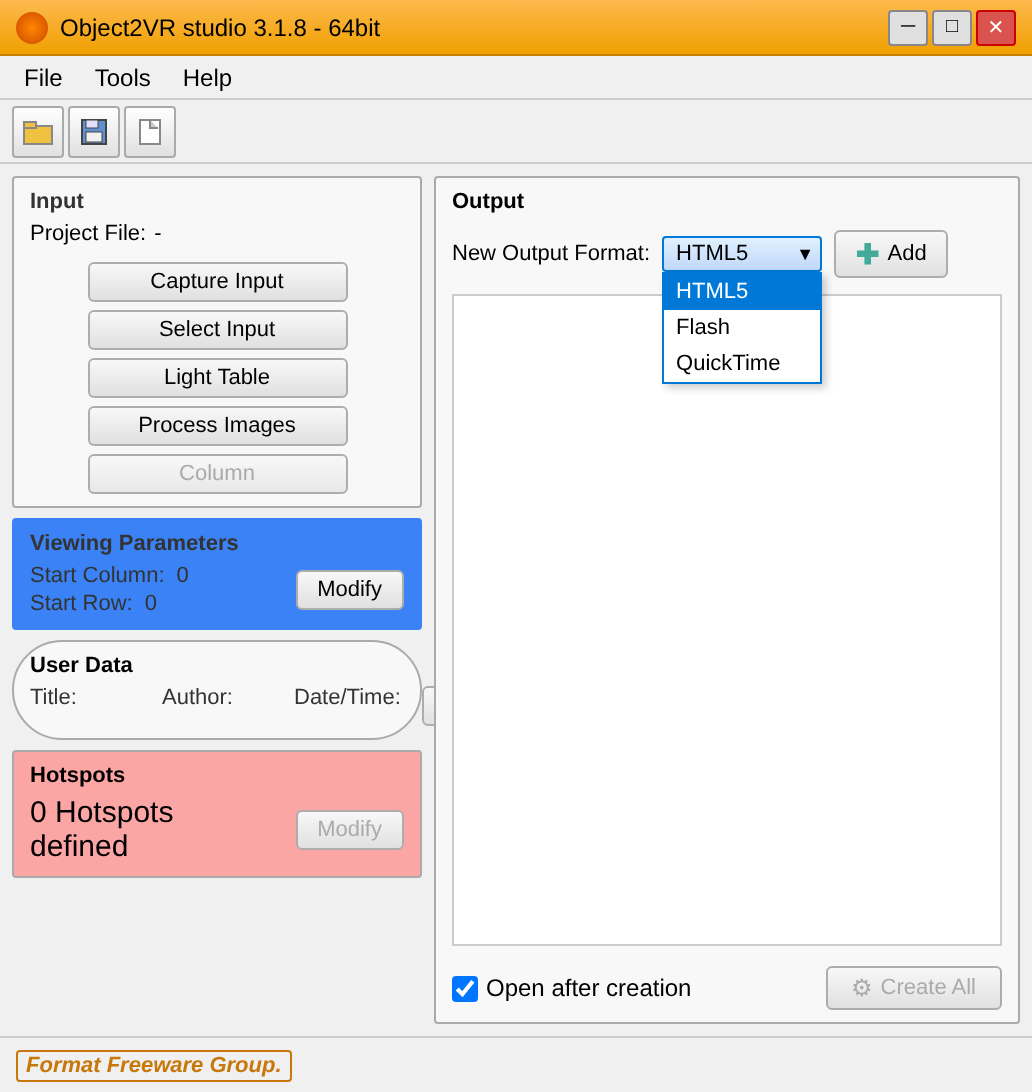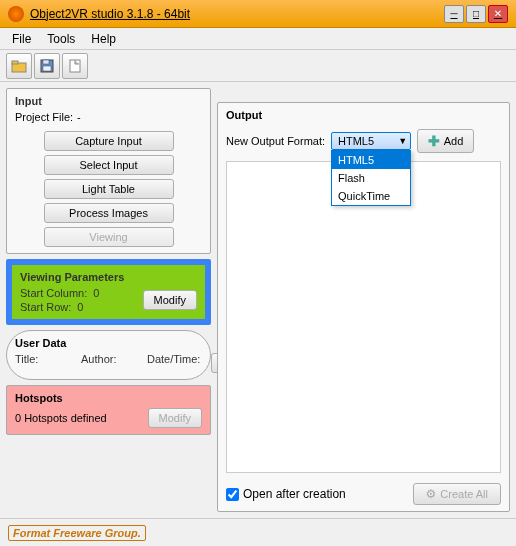--- a/index.html
+++ b/index.html
@@ -14,21 +14,20 @@
 
     
     .title-bar {
       background: linear-gradient(to bottom, #fdb94d, #f0a000);
       height: 28px;
       display: flex;
       align-items: center;
       justify-content: space-between;
       padding: 0 8px;
       border-bottom: 1px solid #c88000;
-      text-decoration: underline;
     }
     .title-bar-left {
       display: flex;
       align-items: center;
       gap: 6px;
     }
     .title-icon {
       width: 16px;
       height: 16px;
       background: radial-gradient(circle, #ff8800, #cc4400);
@@ -143,23 +142,23 @@
       text-align: center;
     }
     .win-btn:disabled, .win-btn.disabled {
       color: #aaa;
       cursor: default;
       background: linear-gradient(to bottom, #f8f8f8, #e8e8e8);
     }
 
     
     .viewing-section {
-      border: 6px solid #3b82f6;
-      border-radius: 2px;
-      background: #84cc16;
+      border: 1px solid #3b82f6;
+      border-radius: 2px;
+      background: #3b82f6;
       margin: 0 6px 6px;
       padding: 6px 8px;
     }
     .viewing-section-title {
       font-size: 11px;
       font-weight: bold;
       color: #333;
       margin-bottom: 4px;
     }
     .param-label {
@@ -215,39 +214,38 @@
       font-size: 11px;
       font-weight: bold;
       margin-bottom: 4px;
     }
     .hotspots-row {
       display: flex;
       align-items: center;
       gap: 8px;
     }
     .hotspots-count {
-      font-size: 11px;
+      font-size: 15px;
       flex: 1;
     }
     .hotspot-modify-btn {
       background: linear-gradient(to bottom, #f8f8f8, #e0e0e0);
       border: 1px solid #adadad;
       border-radius: 3px;
       padding: 3px 10px;
       font-size: 11px;
       cursor: pointer;
       color: #aaa;
     }
 
     
     .right-panel {
       flex: 1;
       display: flex;
       flex-direction: column;
-      margin-top: 14px;
     }
     .output-section {
       border: 1px solid #aaa;
       border-radius: 2px;
       background: #f8f8f8;
       flex: 1;
       display: flex;
       flex-direction: column;
     }
     .output-title {
@@ -444,21 +442,21 @@
       <div class="input-section-title">Input</div>
       <div class="project-file-row">
         <span>Project File:</span>
         <span>-</span>
       </div>
       <div class="input-buttons">
         <button class="win-btn">Capture Input</button>
         <button class="win-btn">Select Input</button>
         <button class="win-btn">Light Table</button>
         <button class="win-btn">Process Images</button>
-        <button class="win-btn disabled" disabled="">Viewing</button>
+        <button class="win-btn disabled" disabled="">Column</button>
       </div>
     </div>
 
     <div class="viewing-section" style="margin:0;">
       <div class="viewing-section-title">Viewing Parameters</div>
       <div style="display:flex; align-items:center; justify-content:space-between;">
         <div>
           <div style="display:flex; gap:6px; align-items:center; margin-bottom:2px;">
             <span class="param-label">Start Column:</span>
             <span class="param-value">0</span>

